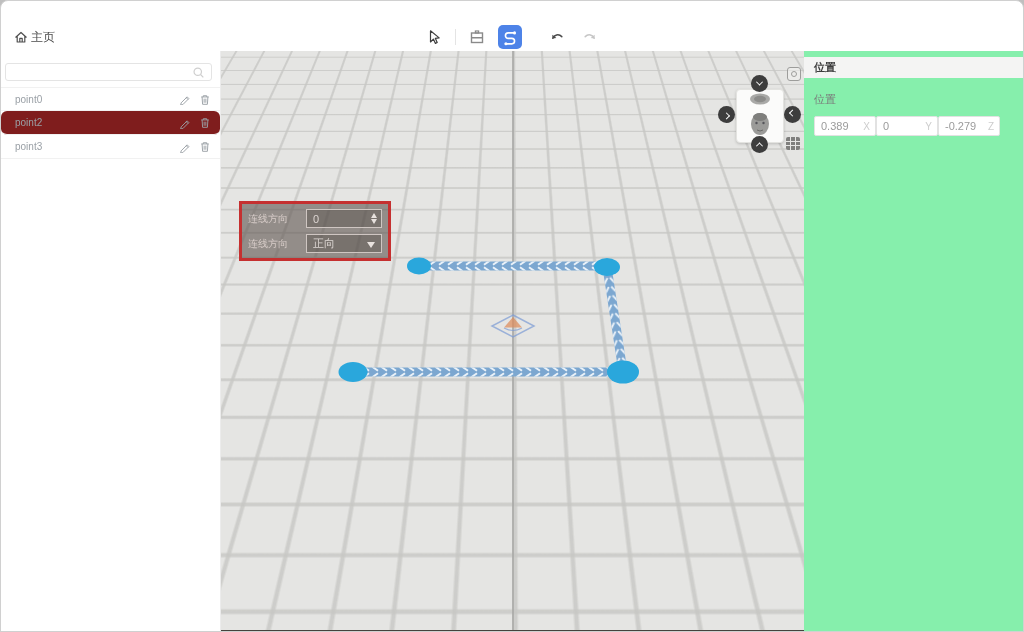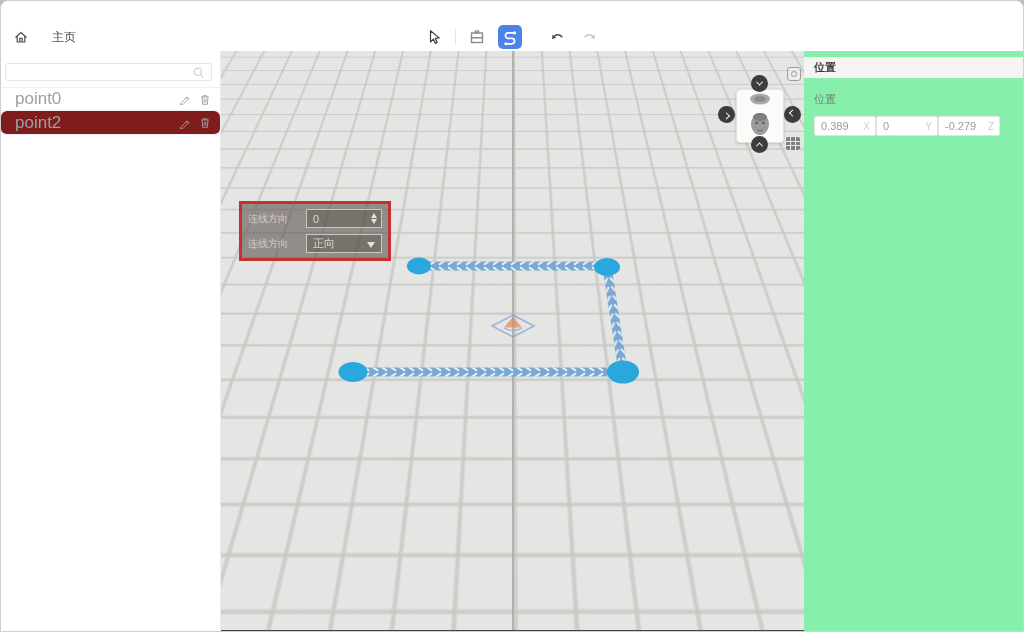--- a/index.html
+++ b/index.html
@@ -11,40 +11,40 @@
   
   .titlebar { position:absolute; left:0; top:0; right:0; height:22px; background:#f2f1ef;
               display:flex; align-items:center; padding-left:9px; }
   .titlebar .title { font-size:11px; color:#5f5f5f; margin-left:7px; }
   .win-controls { margin-left:auto; display:flex; height:22px; }
   .win-btn { width:36px; height:22px; display:flex; align-items:center; justify-content:center;
              font-size:11px; color:#5a5a5a; cursor:default; }
 
   
   .topbar { position:absolute; left:0; top:22px; right:0; height:28px; background:#ffffff; }
-  .home { position:absolute; left:12px; top:3px; display:flex; align-items:center; gap:23px; height:22px; }
+  .home { position:absolute; left:12px; top:3px; display:flex; align-items:center; gap:2px; height:22px; }
   .home-label { font-size:12px; color:#4a4a4a; }
   .tools { position:absolute; left:50%; top:2px; transform:translateX(-50%);
            display:flex; align-items:center; gap:9px; height:24px; }
   .tool-btn { width:24px; height:24px; display:flex; align-items:center; justify-content:center; border-radius:5px; }
   .tool-btn.active { background:#4d83e8; }
   .tool-divider { width:1px; height:16px; background:#e4e4e4; }
   .gap-l { margin-left:14px; }
 
   
   .sidebar { position:absolute; left:0; top:50px; width:220px; bottom:0; background:#fff;
              border-right:1px solid #ececec; }
   .search-wrap { position:absolute; left:4px; right:8px; top:12px; height:18px;
                  border:1px solid #e4e4e4; border-radius:3px; background:#fff; }
   .search-wrap input { position:absolute; inset:0; border:0; outline:none; background:transparent;
                        font-size:11px; color:#666; padding:0 22px 0 7px; width:100%; }
   .search-wrap svg { position:absolute; right:6px; top:2px; }
   .pt-list { position:absolute; left:0; right:0; top:36px; }
   .pt-row { height:24px; display:flex; align-items:center; padding:0 9px 0 14px;
-            border-bottom:1px solid #f1f1f1; font-size:17px; color:#9aa0a6; }
+            border-bottom:1px solid #f1f1f1; font-size:10px; color:#9aa0a6; }
   .pt-row:first-child { border-top:1px solid #f1f1f1; }
   .pt-row.selected { background:#7f1d1d;border-radius:6px; }
   .row-icons { margin-left:auto; display:flex; align-items:center; gap:8px; }
 
   
   .viewport { position:absolute; left:220px; top:50px; width:583px; height:582px;
               background:#e5e5e3; overflow:hidden; }
   .grid-plane { position:absolute; left:50%; top:-30px; width:2600px; height:760px; margin-left:-1300px;
                 transform-origin:50% 0; transform:perspective(950px) rotateX(65deg);
                 background-image:
@@ -176,20 +176,31 @@
         <span>point2</span>
         <span class="row-icons">
           <svg width="12" height="12" viewBox="0 0 14 14">
               <path d="M2.5 11.5 L9.5 4.5 l2 2 L4.5 13.5 L2 14 Z M8.5 5.5 l2 2" stroke="#9aa0a6" stroke-width="1.1" fill="none"></path>
             </svg>
           <svg width="12" height="13" viewBox="0 0 14 14">
               <path d="M2.6 4 h8.8 M5 4 V2.6 h4 V4 M3.6 4 l.6 8.6 h5.6 l.6 -8.6 M6 6 v4.8 M8 6 v4.8" stroke="#9aa0a6" stroke-width="1.1" fill="none"></path>
             </svg>
         </span>
       </div>
+      <div class="pt-row">
+        <span>point3</span>
+        <span class="row-icons">
+          <svg width="12" height="12" viewBox="0 0 14 14">
+              <path d="M2.5 11.5 L9.5 4.5 l2 2 L4.5 13.5 L2 14 Z M8.5 5.5 l2 2" stroke="#9aa0a6" stroke-width="1.1" fill="none"></path>
+            </svg>
+          <svg width="12" height="13" viewBox="0 0 14 14">
+              <path d="M2.6 4 h8.8 M5 4 V2.6 h4 V4 M3.6 4 l.6 8.6 h5.6 l.6 -8.6 M6 6 v4.8 M8 6 v4.8" stroke="#9aa0a6" stroke-width="1.1" fill="none"></path>
+            </svg>
+        </span>
+      </div>
     </div>
   </div>
 
   <div class="viewport">
     <div class="grid-plane"></div>
     <div class="axis-line"></div>
 
     <svg class="vp-svg" width="583" height="582" viewBox="0 0 583 582">
       <defs>
         <pattern id="chR" width="9" height="9" patternUnits="userSpaceOnUse">

